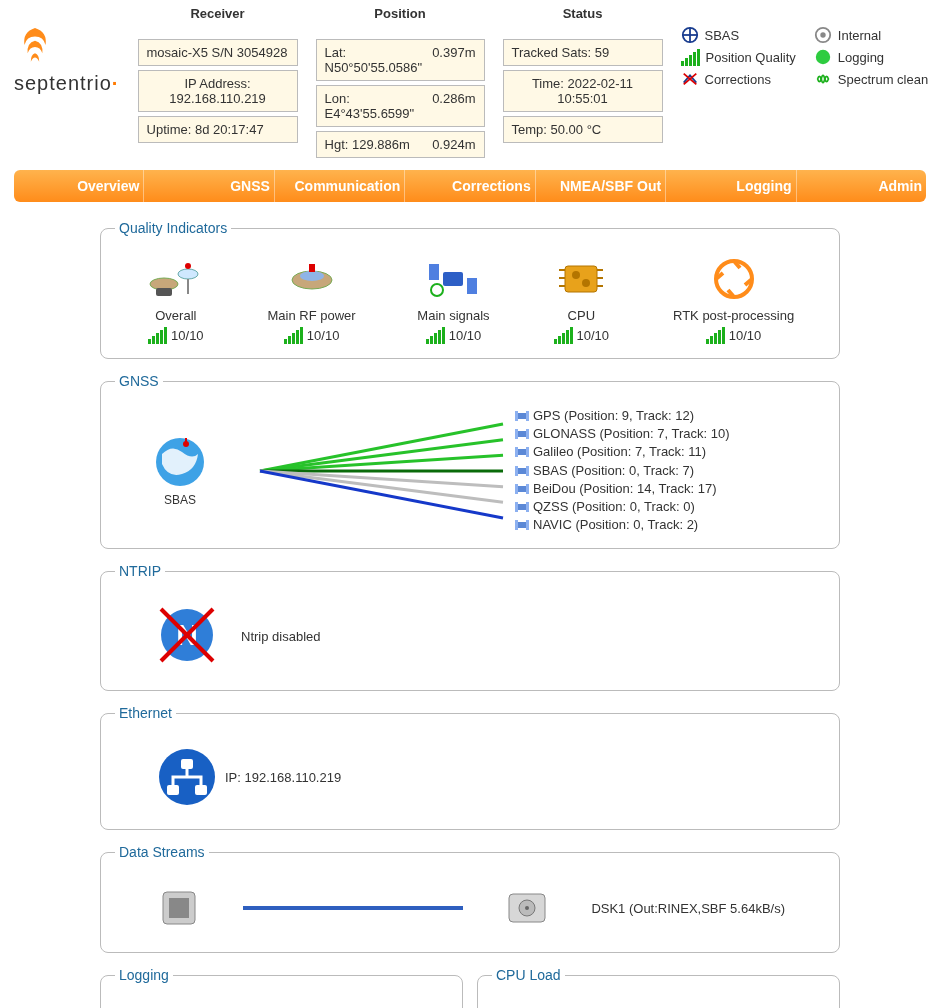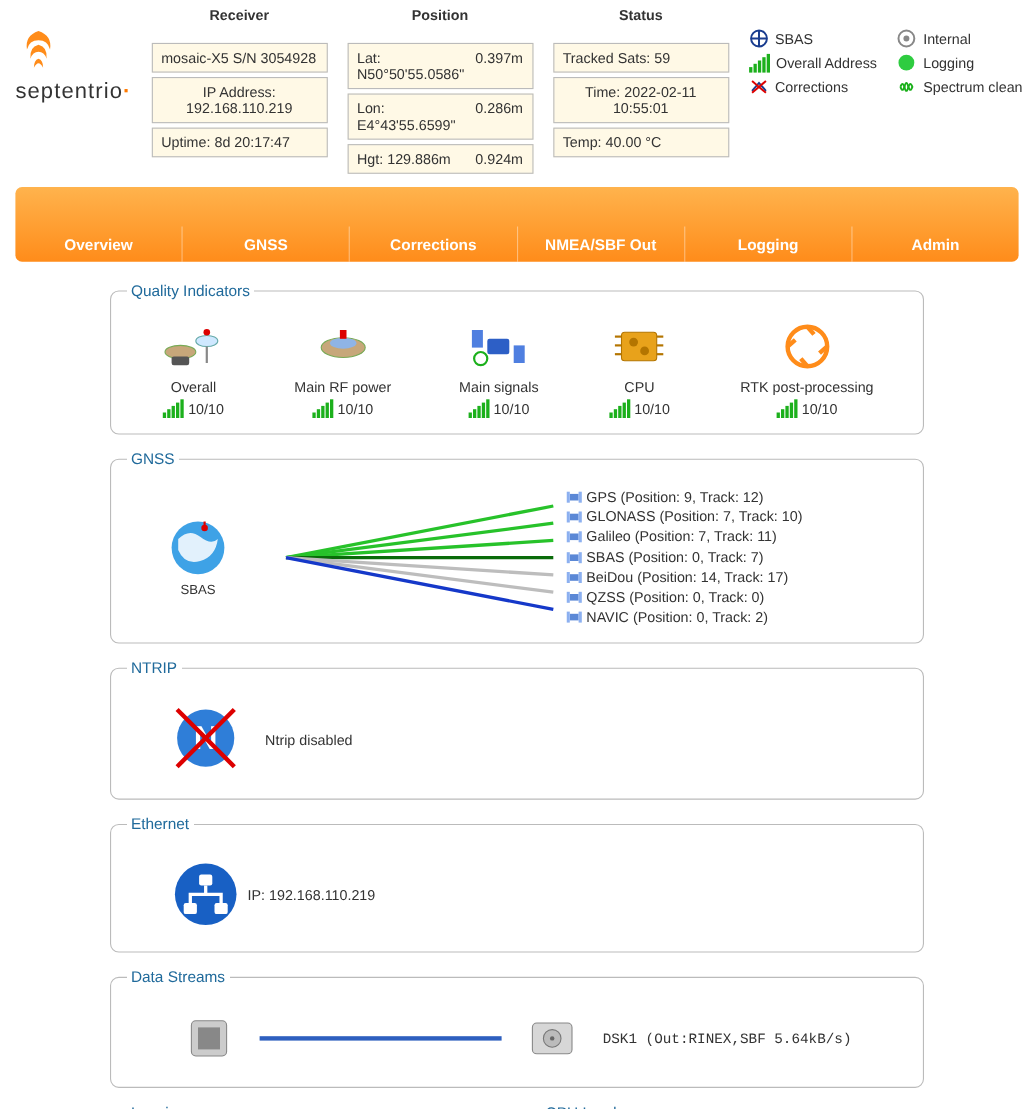--- a/index.html
+++ b/index.html
@@ -10,21 +10,21 @@
   .logo-text{font-size:20px; letter-spacing:1px; font-weight:300; color:#333;}
   .logo-dot{color:#ff7a00;font-weight:bold;}
   .info-block { display:flex; flex-direction:column; gap:4px; }
   .info-block h4{ text-align:center; font-size:13px; font-weight:bold; margin-bottom:14px; }
   .info-cell{ background:#fff9e6; border:1px solid #bbb; padding:5px 8px; font-size:13px; min-width:160px; display:flex; justify-content:space-between; gap:10px;}
   .info-cell span:last-child{ text-align:center; }
   .legend{ margin-left:auto; display:grid; grid-template-columns:auto auto; gap:4px 18px; font-size:13px; padding-top:20px;}
   .legend-item{ display:flex; align-items:center; gap:6px; white-space:nowrap;}
   .legend-item svg{width:18px;height:18px;flex-shrink:0;}
   nav.mainnav{ background:linear-gradient(#ffb34d,#ff8c1a); border-radius:6px; margin:0 14px 18px; display:flex; }
-  nav.mainnav a{ flex:1; text-align:center; color:#fff; font-weight:bold; padding:8px 4px; font-size:14px; text-decoration:none; border-right:1px solid rgba(255,255,255,0.4);margin-top:36px;}
+  nav.mainnav a{ flex:1; text-align:right; color:#fff; font-weight:bold; padding:8px 4px; font-size:14px; text-decoration:none; border-right:1px solid rgba(255,255,255,0.4);}
   nav.mainnav a:last-child{border-right:none;}
   .content{ padding:0 100px 20px; display:flex; flex-direction:column; gap:14px;}
   fieldset.card{ border:1px solid #bbb; border-radius:8px; padding:18px 14px 14px; position:relative;}
   fieldset.card>legend{ color:#206a9b; font-size:14px; padding:0 4px; font-weight:500;}
   .qi-row{ display:flex; justify-content:space-around; text-align:center;}
   .qi{ display:flex; flex-direction:column; align-items:center; gap:4px; font-size:13px;}
   .qi svg{width:60px;height:50px;}
   .score{ display:flex; align-items:center; gap:4px; color:#333; font-size:13px;}
   .bars{ display:inline-flex; align-items:flex-end; gap:1px;}
   .bars span{width:3px; background:#1cb01c;}
@@ -32,21 +32,21 @@
   .gnss-body{ display:flex; align-items:center; gap:10px;}
   .globe-col{ text-align:center; font-size:12px; width:130px;}
   .globe-col svg{width:56px;height:56px;}
   .fan{ position:relative; width:250px; height:110px;}
   .gnss-list{ font-size:13px; line-height:1.4;}
   .gnss-list div{display:flex;align-items:center;gap:4px;}
   .gnss-list svg{width:14px;height:14px;flex-shrink:0;}
   .ntrip-body,.eth-body,.ds-body{ display:flex; align-items:center; gap:22px; padding:6px 40px;}
   .ntrip-body svg,.eth-body svg{width:64px;height:64px;}
   .eth-body{flex-direction:row;gap:6px;}
-  .ds-body{justify-content:center;font-family:Liberation Mono, monospace;}
+  .ds-body{justify-content:space-between;}
   .ds-body svg{width:48px;height:48px;}
   .ds-line{flex:0 0 220px;height:4px;background:#2e5fbf;}
   .two-col{display:flex;gap:14px;}
   .two-col fieldset{flex:1;}
 </style>
 </head>
 <body>
 
 <div class="top">
   <div class="logo">
@@ -89,21 +89,21 @@
 
   <div class="info-block">
     <h4>Status</h4>
     <div class="info-cell">
         <span><span>Tracked Sats:</span> <span>59</span></span>
       </div>
     <div class="info-cell">
         <span><span>Time:</span> <span>2022-02-11 10:55:01</span></span>
       </div>
     <div class="info-cell">
-        <span><span>Temp:</span> <span>40.00 °C</span></span>
+        <span><span>Temp:</span> <span>50.00 °C</span></span>
       </div>
   </div>
 
   <div class="legend">
     <div class="legend-item">
         <svg viewBox="0 0 20 20">
           <circle cx="10" cy="10" r="8" fill="none" stroke="#1a3d8f" stroke-width="2"></circle>
           <line x1="10" y1="2" x2="10" y2="18" stroke="#1a3d8f" stroke-width="2"></line>
           <line x1="2" y1="10" x2="18" y2="10" stroke="#1a3d8f" stroke-width="2"></line>
         </svg>
@@ -117,21 +117,21 @@
         <span>Internal</span>
       </div>
     <div class="legend-item">
         <span class="bars">
           <span></span>
           <span></span>
           <span></span>
           <span></span>
           <span></span>
         </span>
-        <span>Overall Address</span>
+        <span>Position Quality</span>
       </div>
     <div class="legend-item">
         <svg viewBox="0 0 20 20">
           <circle cx="10" cy="10" r="8" fill="#2ecc40"></circle>
         </svg>
         <span>Logging</span>
       </div>
     <div class="legend-item">
         <svg viewBox="0 0 20 20">
           <path d="M3 14 L10 6 L17 14" fill="none" stroke="#1a3d8f" stroke-width="2"></path>
@@ -149,20 +149,21 @@
           </g>
         </svg>
         <span>Spectrum clean</span>
       </div>
   </div>
 </div>
 
 <nav class="mainnav">
   <a>Overview</a>
   <a>GNSS</a>
+  <a>Communication</a>
   <a>Corrections</a>
   <a>NMEA/SBF Out</a>
   <a>Logging</a>
   <a>Admin</a>
 </nav>
 
 <div class="content">
 
   <fieldset class="card">
     <legend>Quality Indicators</legend>

